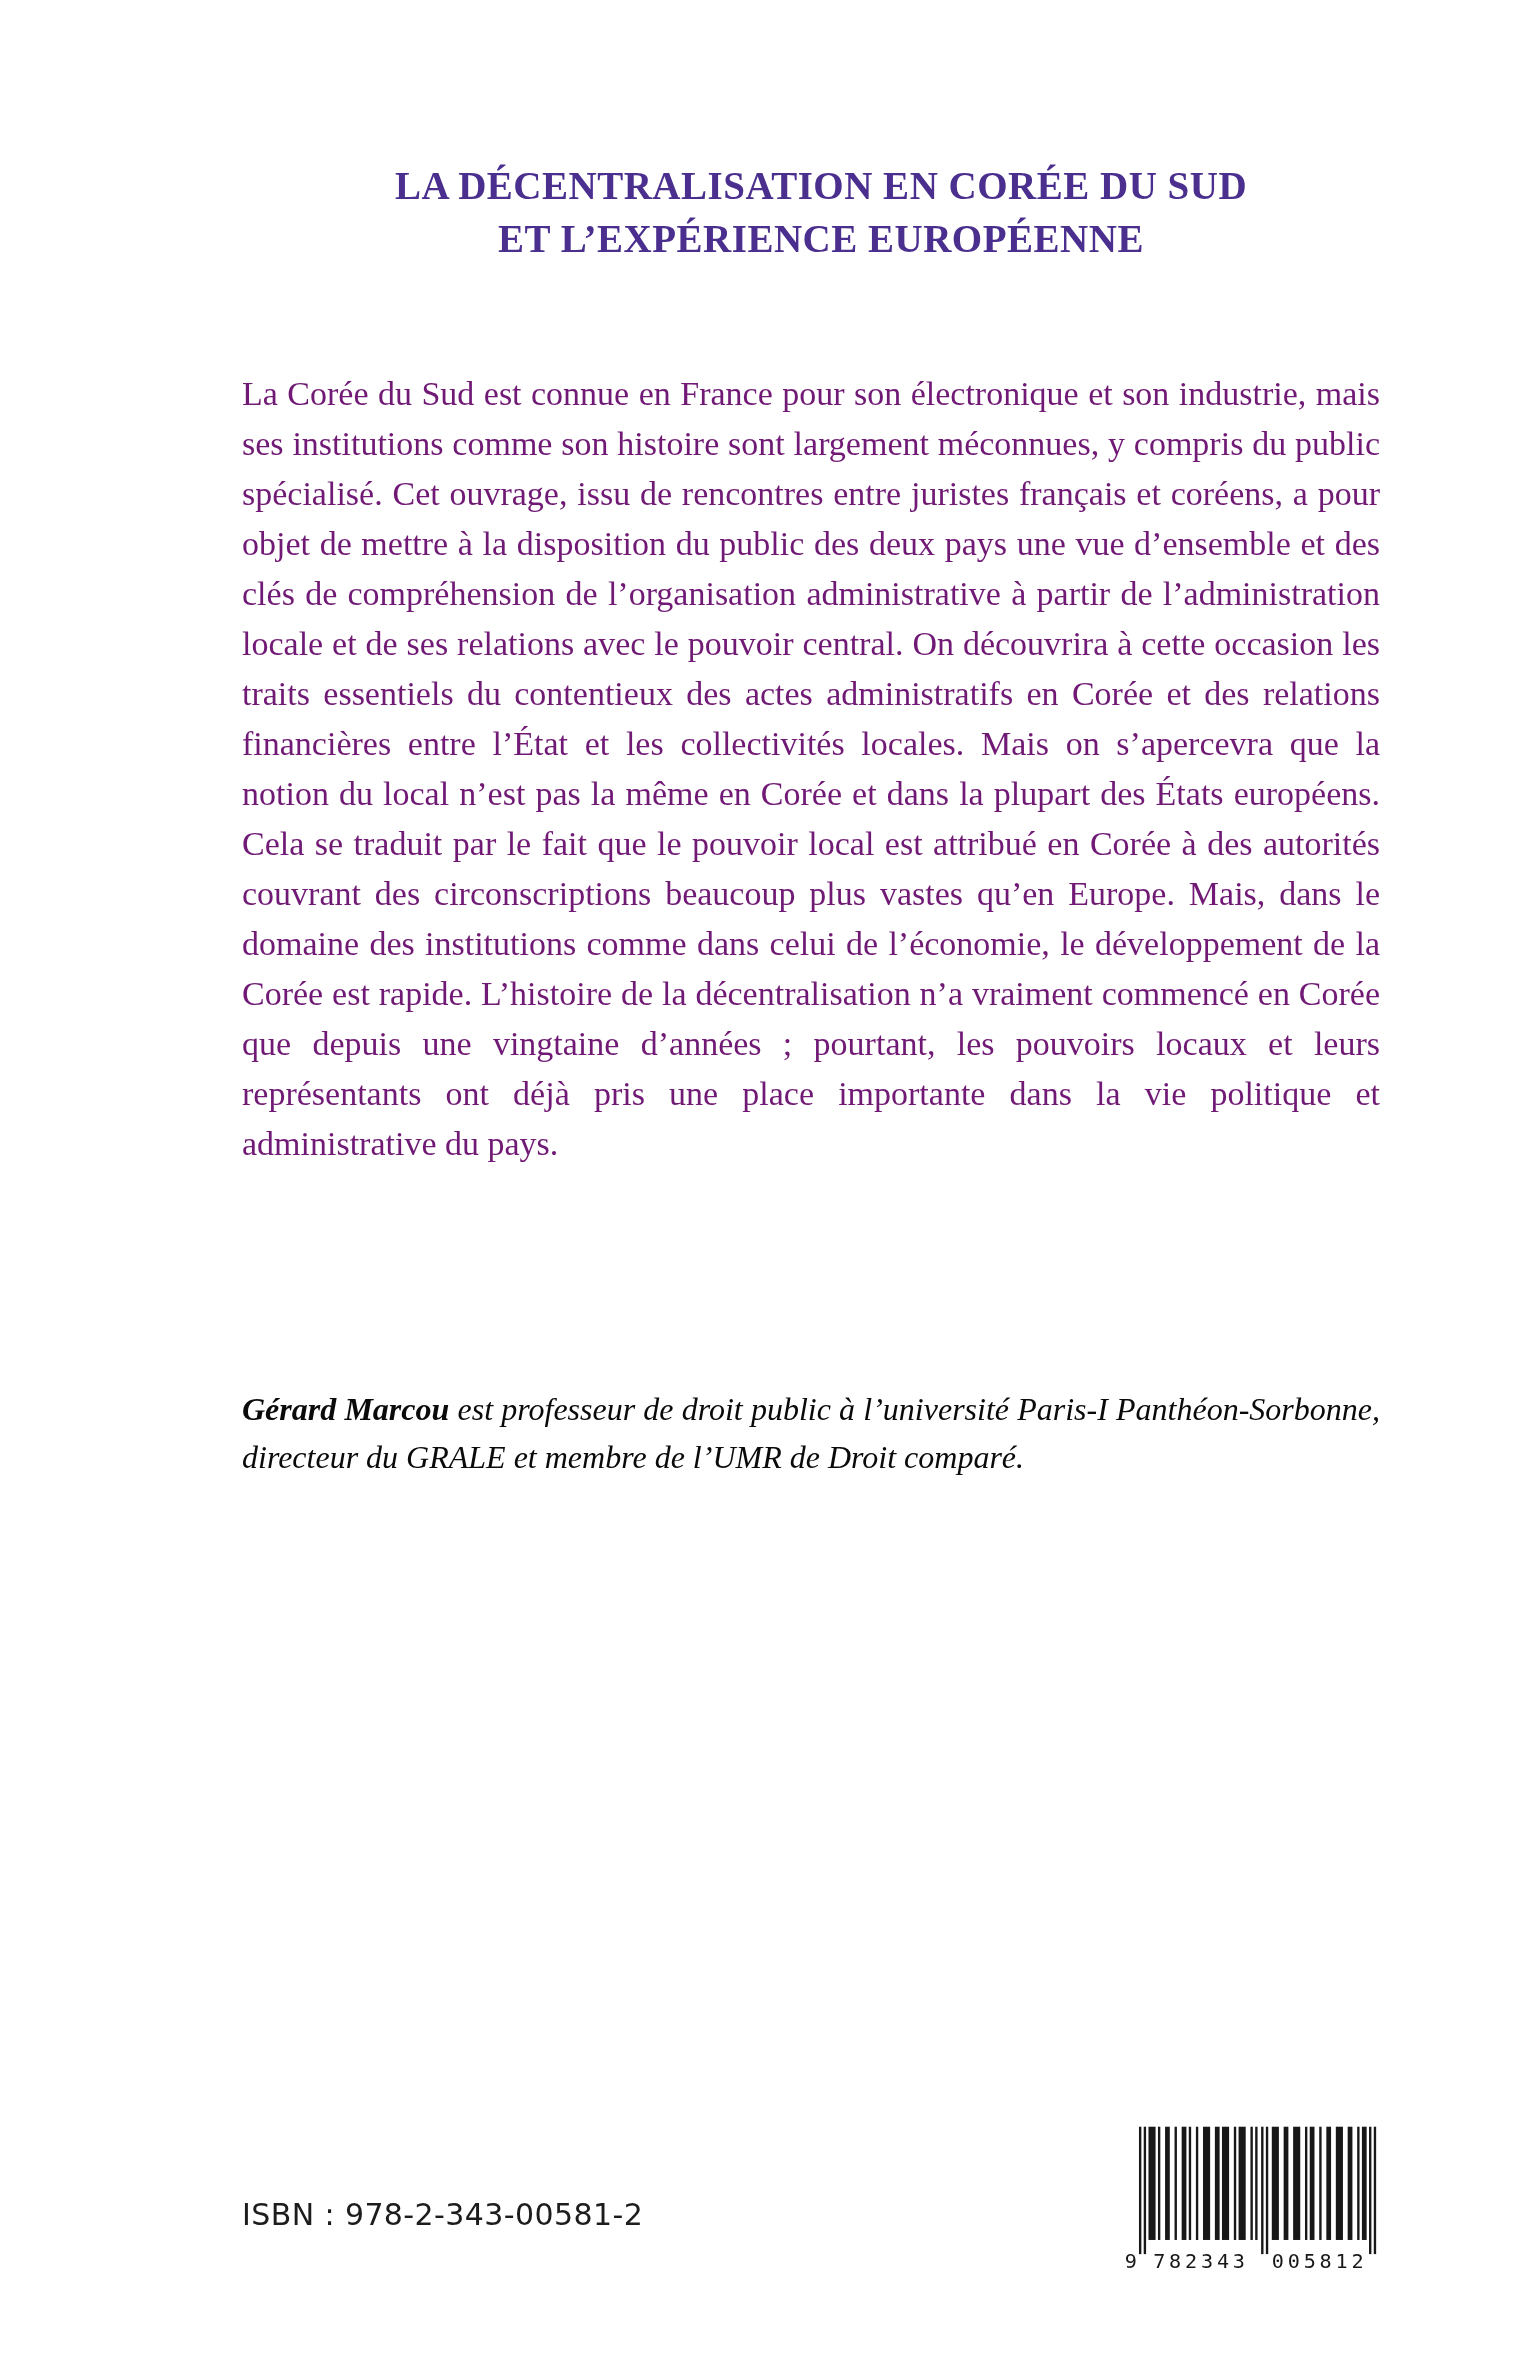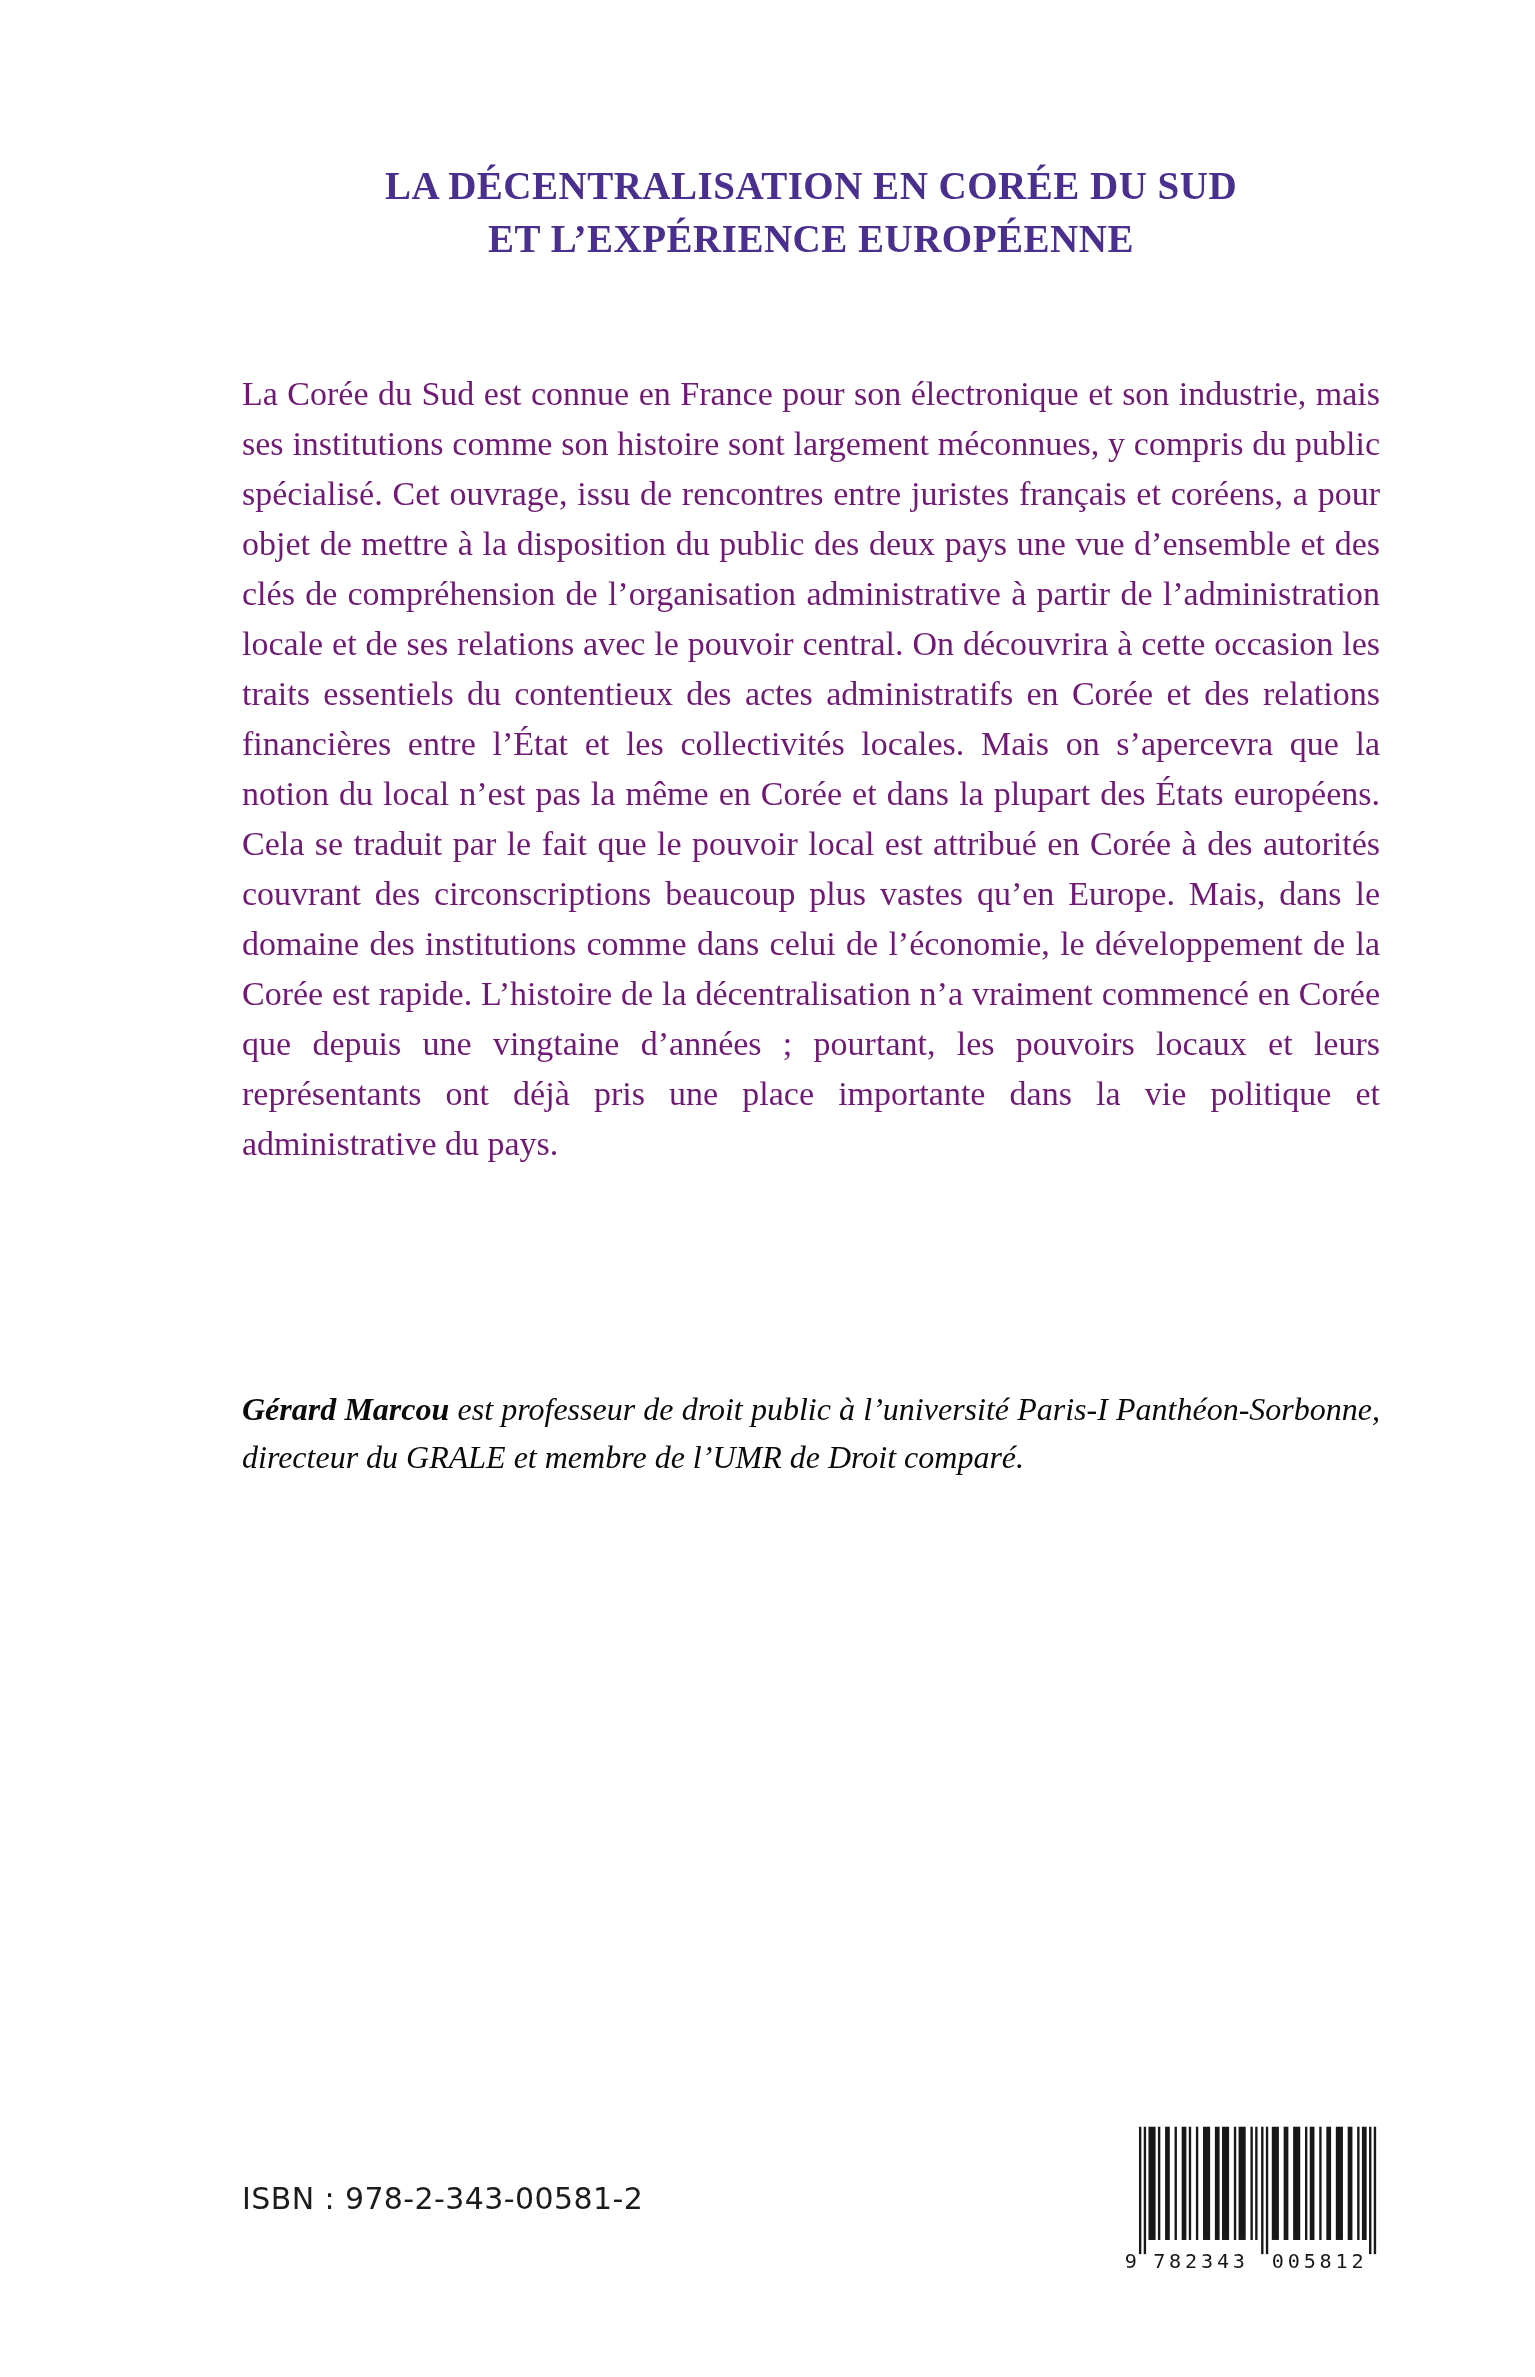--- a/index.html
+++ b/index.html
@@ -18,21 +18,21 @@
 
   .page {
     position: absolute;
     inset: 0;
     background: #ffffff;
   }
 
   
   .title-block {
     position: absolute;
-    left: 242px;
+    left: 252px;
     top: 159px;
     width: 1138px;
     text-align: center;
     color: #4b2f8f;
     font-family: "Liberation Serif", "DejaVu Serif", serif;
     font-weight: bold;
     font-size: 39px;
     line-height: 53px;
     letter-spacing: 0.5px;
   }
@@ -88,20 +88,21 @@
     left: 242px;
     top: 2179px;
     font-family: "DejaVu Sans", "Liberation Sans", sans-serif;
     color: #1c1c1c;
   }
   .isbn-line {
     font-size: 30px;
     line-height: 40px;
     letter-spacing: 0.4px;
     white-space: nowrap;
+    margin-top: 16px;
   }
   .price-line {
     font-size: 37px;
     line-height: 45px;
     letter-spacing: 0.4px;
     white-space: nowrap;
   }
 
   
   .barcode-block {

